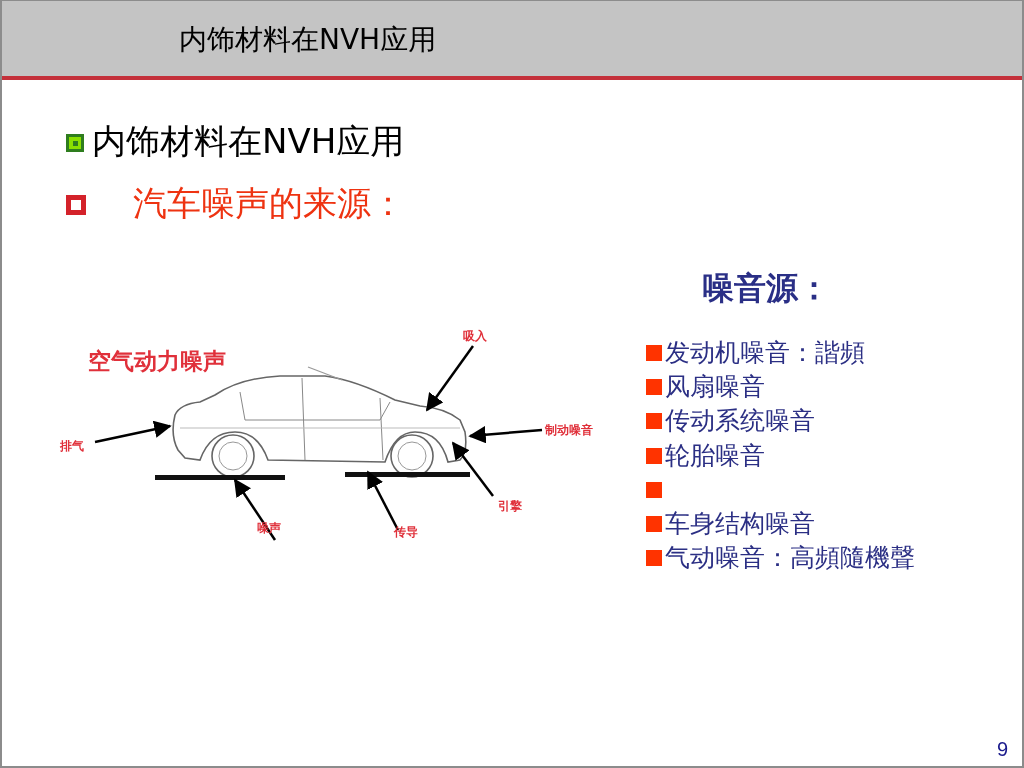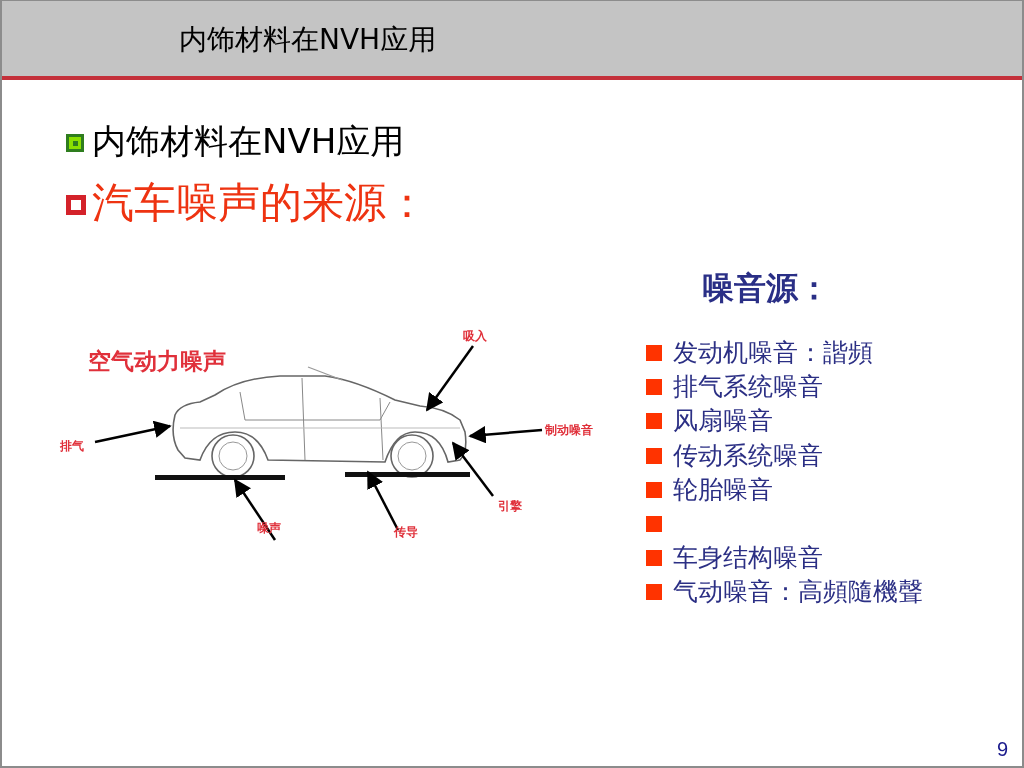--- a/index.html
+++ b/index.html
@@ -12,25 +12,25 @@
   .header-title { position:absolute; left:177px; top:22px; font-size:28px; color:#000; letter-spacing:0px; line-height:34px; }
 
   .bullet-row { position:absolute; display:flex; align-items:center; }
   .b1 { left:66px; top:120px; }
   .b2 { left:66px; top:182px; }
   .green-box { width:18px; height:18px; background:#2e7d1e; display:flex; align-items:center; justify-content:center; margin-right:8px; margin-top:4px; }
   .green-box .inner { width:12px; height:12px; background:#8ae000; display:flex; align-items:center; justify-content:center; }
   .green-box .core { width:5px; height:5px; background:#2e7d1e; }
   .red-box { width:20px; height:20px; border:5px solid #d4222a; box-sizing:border-box; margin-right:6px; margin-top:4px; background:#fff; }
   .b1-text { font-size:34px; color:#000; line-height:42px; }
-  .b2-text { font-size:42px; color:#ee3311; line-height:42px; }
+  .b2-text { font-size:34px; color:#ee3311; line-height:42px;margin-left:41px; }
 
   .source-title { position:absolute; left:702px; top:268px; font-size:32px; font-weight:bold; color:#2a2f86; line-height:40px; font-family: "DejaVu Serif", serif; }
   .source-list { position:absolute; left:646px; top:336px; margin:0; padding:0; list-style:none; }
-  .source-list li { display:flex; align-items:center; height:34.2px;gap:8px; }
+  .source-list li { display:flex; align-items:center; height:34.2px; }
   .sq { width:16px; height:16px; background:#ff3300; margin-right:3px; }
   .src-text { font-size:25px; color:#2b2f84; line-height:30px; font-family: "DejaVu Serif", serif; }
 
   .diagram { position:absolute; left:50px; top:320px; width:580px; height:240px; }
   .diag-label { position:absolute; color:#e0303a; font-weight:bold; font-family: "DejaVu Serif", serif; }
   .page-num { position:absolute; right:16px; top:738px; font-size:20px; color:#1a1a8c; font-family:"Liberation Sans", sans-serif; }
 </style>
 </head>
 <body>
 
@@ -94,24 +94,20 @@
 </div>
 
 <div class="source-title">噪音源：</div>
 <ul class="source-list">
   <li>
       <span class="sq"></span>
       <span class="src-text">发动机噪音：諧頻</span>
     </li>
   <li>
       <span class="sq"></span>
-      <span class="src-text">排气系统噪音</span>
-    </li>
-  <li>
-      <span class="sq"></span>
       <span class="src-text">风扇噪音</span>
     </li>
   <li>
       <span class="sq"></span>
       <span class="src-text">传动系统噪音</span>
     </li>
   <li>
       <span class="sq"></span>
       <span class="src-text">轮胎噪音</span>
     </li>

